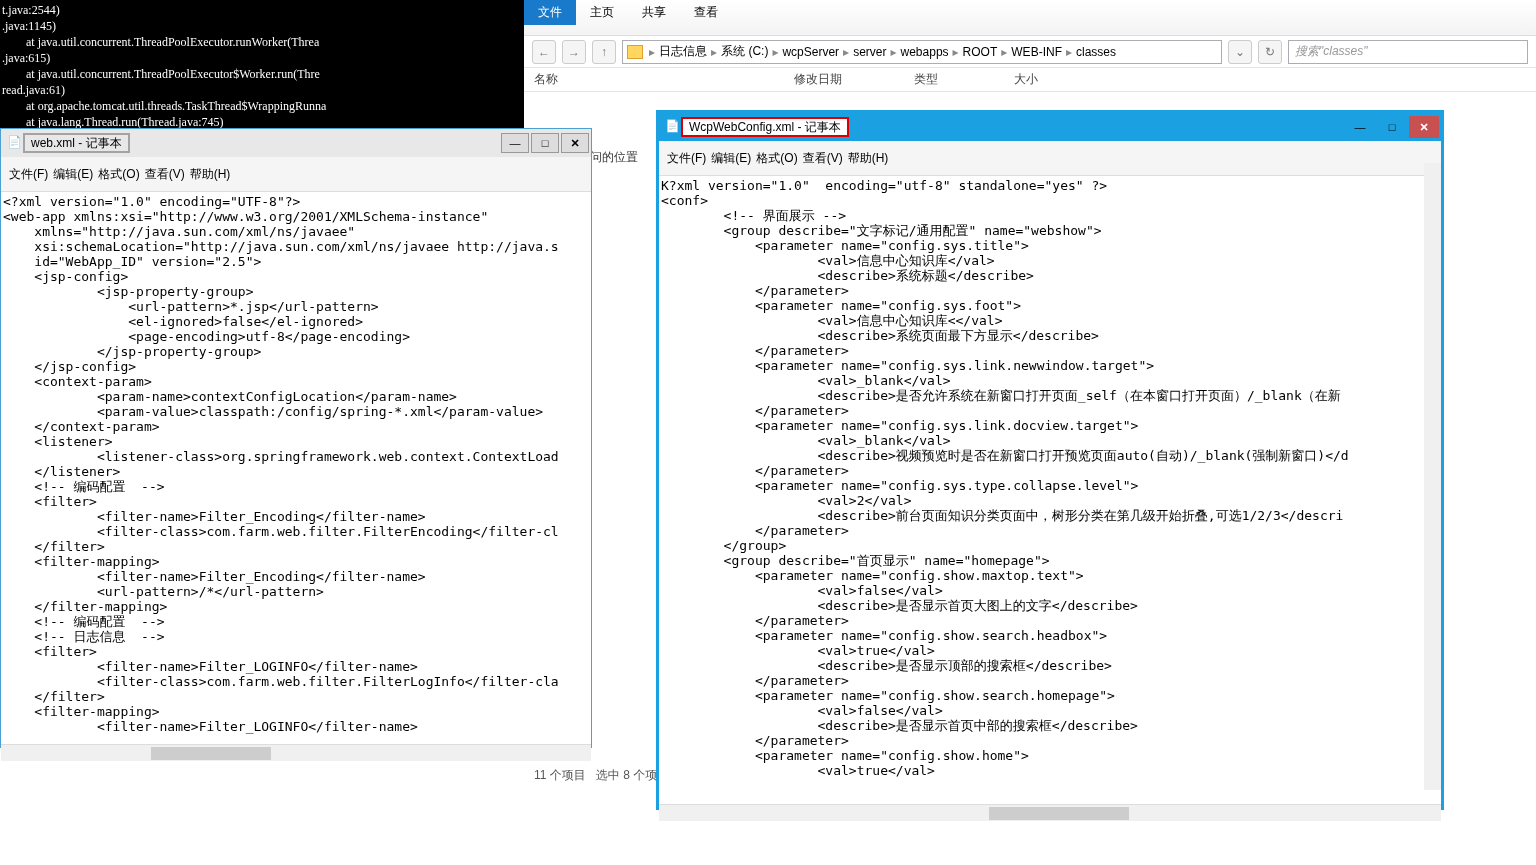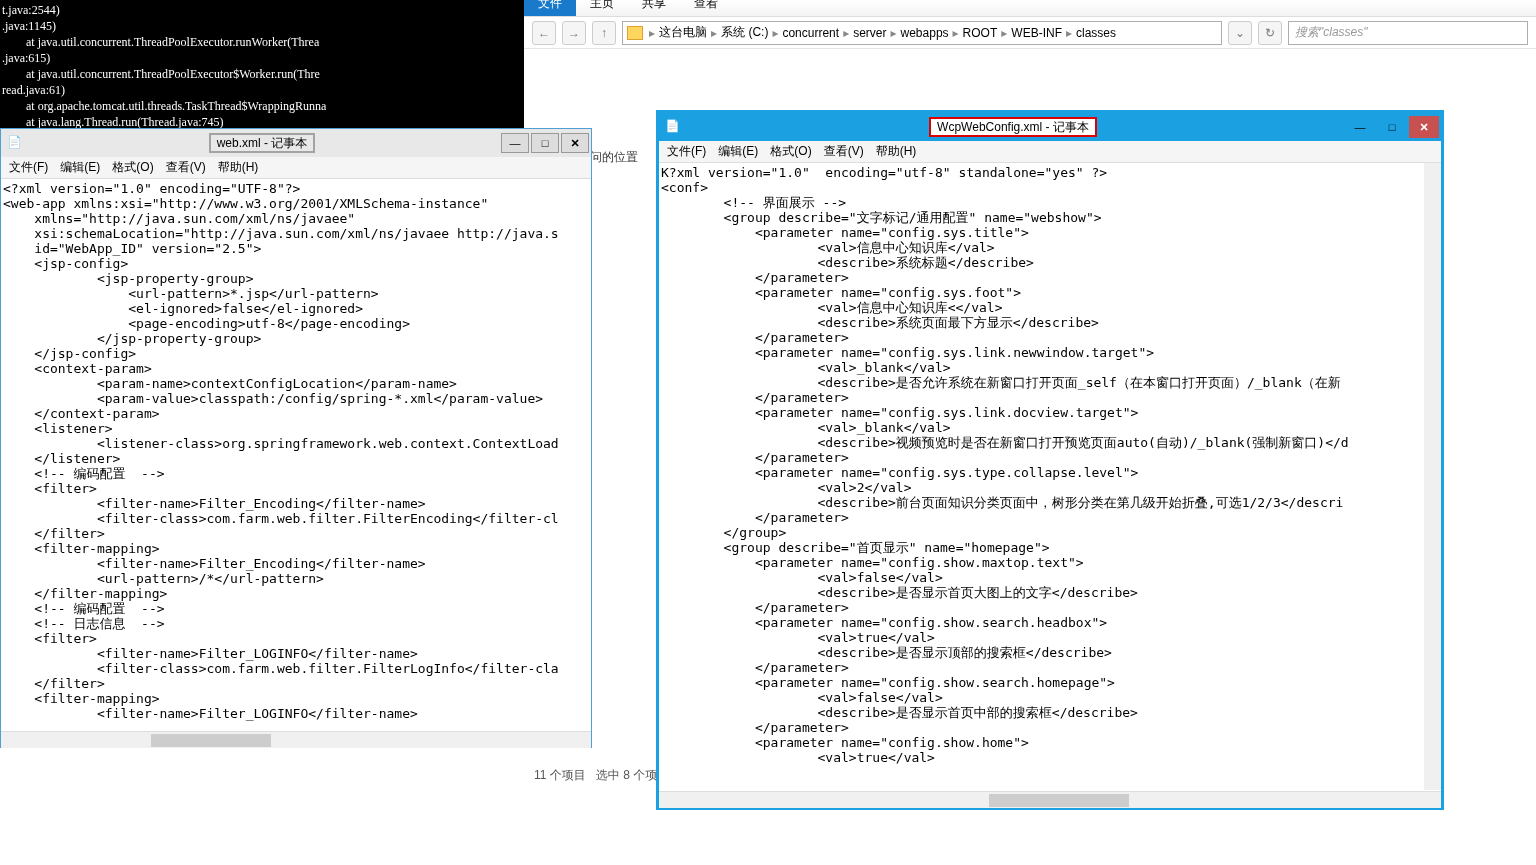--- a/index.html
+++ b/index.html
@@ -1,48 +1,48 @@
 <!DOCTYPE html>
 <html><head>
 <meta charset="utf-8">
 <style>
 *{box-sizing:border-box;margin:0;padding:0}
 body{font-family:"Microsoft YaHei","SimSun",sans-serif;font-size:12px;background:#fff;width:1536px;height:865px;position:relative;overflow:hidden}
 .console{position:absolute;left:0;top:0;width:588px;height:128px;background:#000;color:#fff;font-family:Liberation Serif, serif;font-size:12px;padding:2px;line-height:16px;white-space:pre;overflow:hidden}
 
 
 .explorer{position:absolute;left:524px;top:0;width:1012px;height:750px;background:#fff}
-.ex-ribbon{height:17px;background:linear-gradient(#fff,#f3f3f3);border-bottom:1px solid #ddd;display:flex;align-items:flex-end}
+.ex-ribbon{height:36px;background:linear-gradient(#fff,#f3f3f3);border-bottom:1px solid #ddd;display:flex;align-items:flex-start}
 .ex-tab{padding:4px 14px;font-size:12px}
 .ex-tab.file{background:#1979ca;color:#fff}
 .ex-nav{height:32px;display:flex;align-items:center;padding:4px 8px;gap:6px;border-bottom:1px solid #e5e5e5}
 .navbtn{width:24px;height:24px;border:1px solid #ccc;border-radius:3px;display:flex;align-items:center;justify-content:center;background:#f5f5f5;color:#777}
 .breadcrumb{flex:1;height:24px;border:1px solid #abadb3;display:flex;align-items:center;padding:0 4px;gap:2px;font-size:12px}
 .bc-item{padding:0 2px}
 .bc-sep{color:#888}
 .searchbox{width:240px;height:24px;border:1px solid #abadb3;padding:0 6px;color:#999;display:flex;align-items:center;font-style:italic}
 .ex-body{display:flex;height:60px}
 .ex-side{width:158px;border-right:1px solid #e5e5e5;padding:6px;font-size:12px}
 .ex-side div{padding:2px 0 2px 16px}
 .ex-list{flex:1}
 .ex-cols{display:flex;border-bottom:1px solid #e5e5e5;font-size:12px;color:#444;height:24px;align-items:center}
 .ex-col{padding:0 10px}
 .ex-status{position:absolute;left:524px;top:763px;font-size:12px;color:#555;padding:4px 10px}
 
 
 .np1{position:absolute;left:0;top:128px;width:592px;height:620px;background:#fff;border:1px solid #4da0d6}
 .np-title{height:28px;display:flex;align-items:center;justify-content:space-between;padding:0 2px 0 6px;font-size:12px}
 .np1 .np-title{background:#e8e8e8}
-.np-title-text{flex:1;text-align:center}
+.np-title-text{flex:1;}
 .np1 .np-title-text span{border:2px solid #a3a3a3;padding:1px 6px}
 .np-icon{width:16px;height:16px;display:inline-block}
 .np-btns{display:flex;gap:2px}
 .np-btn{width:28px;height:20px;border:1px solid #999;background:#ddd;display:flex;align-items:center;justify-content:center;font-size:11px}
 .np-btn.close{font-weight:bold}
-.np-menu{height:22px;display:flex;align-items:center;gap:12px;padding:0 8px;background:#f5f5f5;font-size:12px;border-bottom:1px solid #ddd}
+.np-menu{height:35px;display:flex;align-items:center;gap:5px;padding:0 8px;background:#f5f5f5;font-size:12px;border-bottom:1px solid #ddd}
 .np-content{font-family:"SimSun","Consolas",monospace;font-size:13px;line-height:15px;padding:2px;white-space:pre;overflow:auto;height:552px;width:100%}
 .np-hscroll{height:17px;background:#f0f0f0;border-top:1px solid #ddd;position:relative}
 .np-hscroll .thumb{position:absolute;left:150px;top:2px;width:120px;height:13px;background:#cdcdcd}
 
 
 .np2{position:absolute;left:656px;top:110px;width:788px;height:700px;background:#fff;border:3px solid #1ba1e2}
 .np2 .np-title{background:#1ba1e2;color:#000}
 .np2 .np-title-text span{background:#fff;border:2px solid #d00;padding:1px 6px;color:#000}
 .np2 .np-btns .np-btn{width:30px;height:22px;border:none;background:#1ba1e2}
 .np2 .np-btn.min{color:#000}
@@ -74,41 +74,49 @@
     <div class="ex-tab">共享</div>
     <div class="ex-tab">查看</div>
   </div>
   <div class="ex-nav">
     <div class="navbtn">←</div>
     <div class="navbtn">→</div>
     <div class="navbtn">↑</div>
     <div class="breadcrumb">
       <span class="folder-icon"></span>
       <span class="bc-sep">▸</span>
-      <span class="bc-item">这台电脑</span>
+      <span class="bc-item">日志信息</span>
         <span class="bc-sep">▸</span>
       <span class="bc-item">系统 (C:)</span>
         <span class="bc-sep">▸</span>
-      <span class="bc-item">concurrent</span>
+      <span class="bc-item">wcpServer</span>
         <span class="bc-sep">▸</span>
       <span class="bc-item">server</span>
         <span class="bc-sep">▸</span>
       <span class="bc-item">webapps</span>
         <span class="bc-sep">▸</span>
       <span class="bc-item">ROOT</span>
         <span class="bc-sep">▸</span>
       <span class="bc-item">WEB-INF</span>
         <span class="bc-sep">▸</span>
       <span class="bc-item">classes</span>
     </div>
     <div class="navbtn">⌄</div>
     <div class="navbtn">↻</div>
     <div class="searchbox">搜索"classes"</div>
   </div>
   <div class="ex-body">
+    <div class="ex-list">
+      <div class="ex-cols">
+        <div class="ex-col" style="width:260px">名称</div>
+        <div class="ex-col" style="width:120px">修改日期</div>
+        <div class="ex-col" style="width:100px">类型</div>
+        <div class="ex-col" style="width:80px">大小</div>
+      </div>
+    </div>
   </div>
 </div>
 <div class="ex-status">
   <span>11 个项目</span>&nbsp;&nbsp;&nbsp;<span>选中 8 个项</span>
 </div>
 <div class="loc-text">问的位置</div>
 
 <div class="np1">
   <div class="np-title">
     <span class="np-icon">📄</span>

